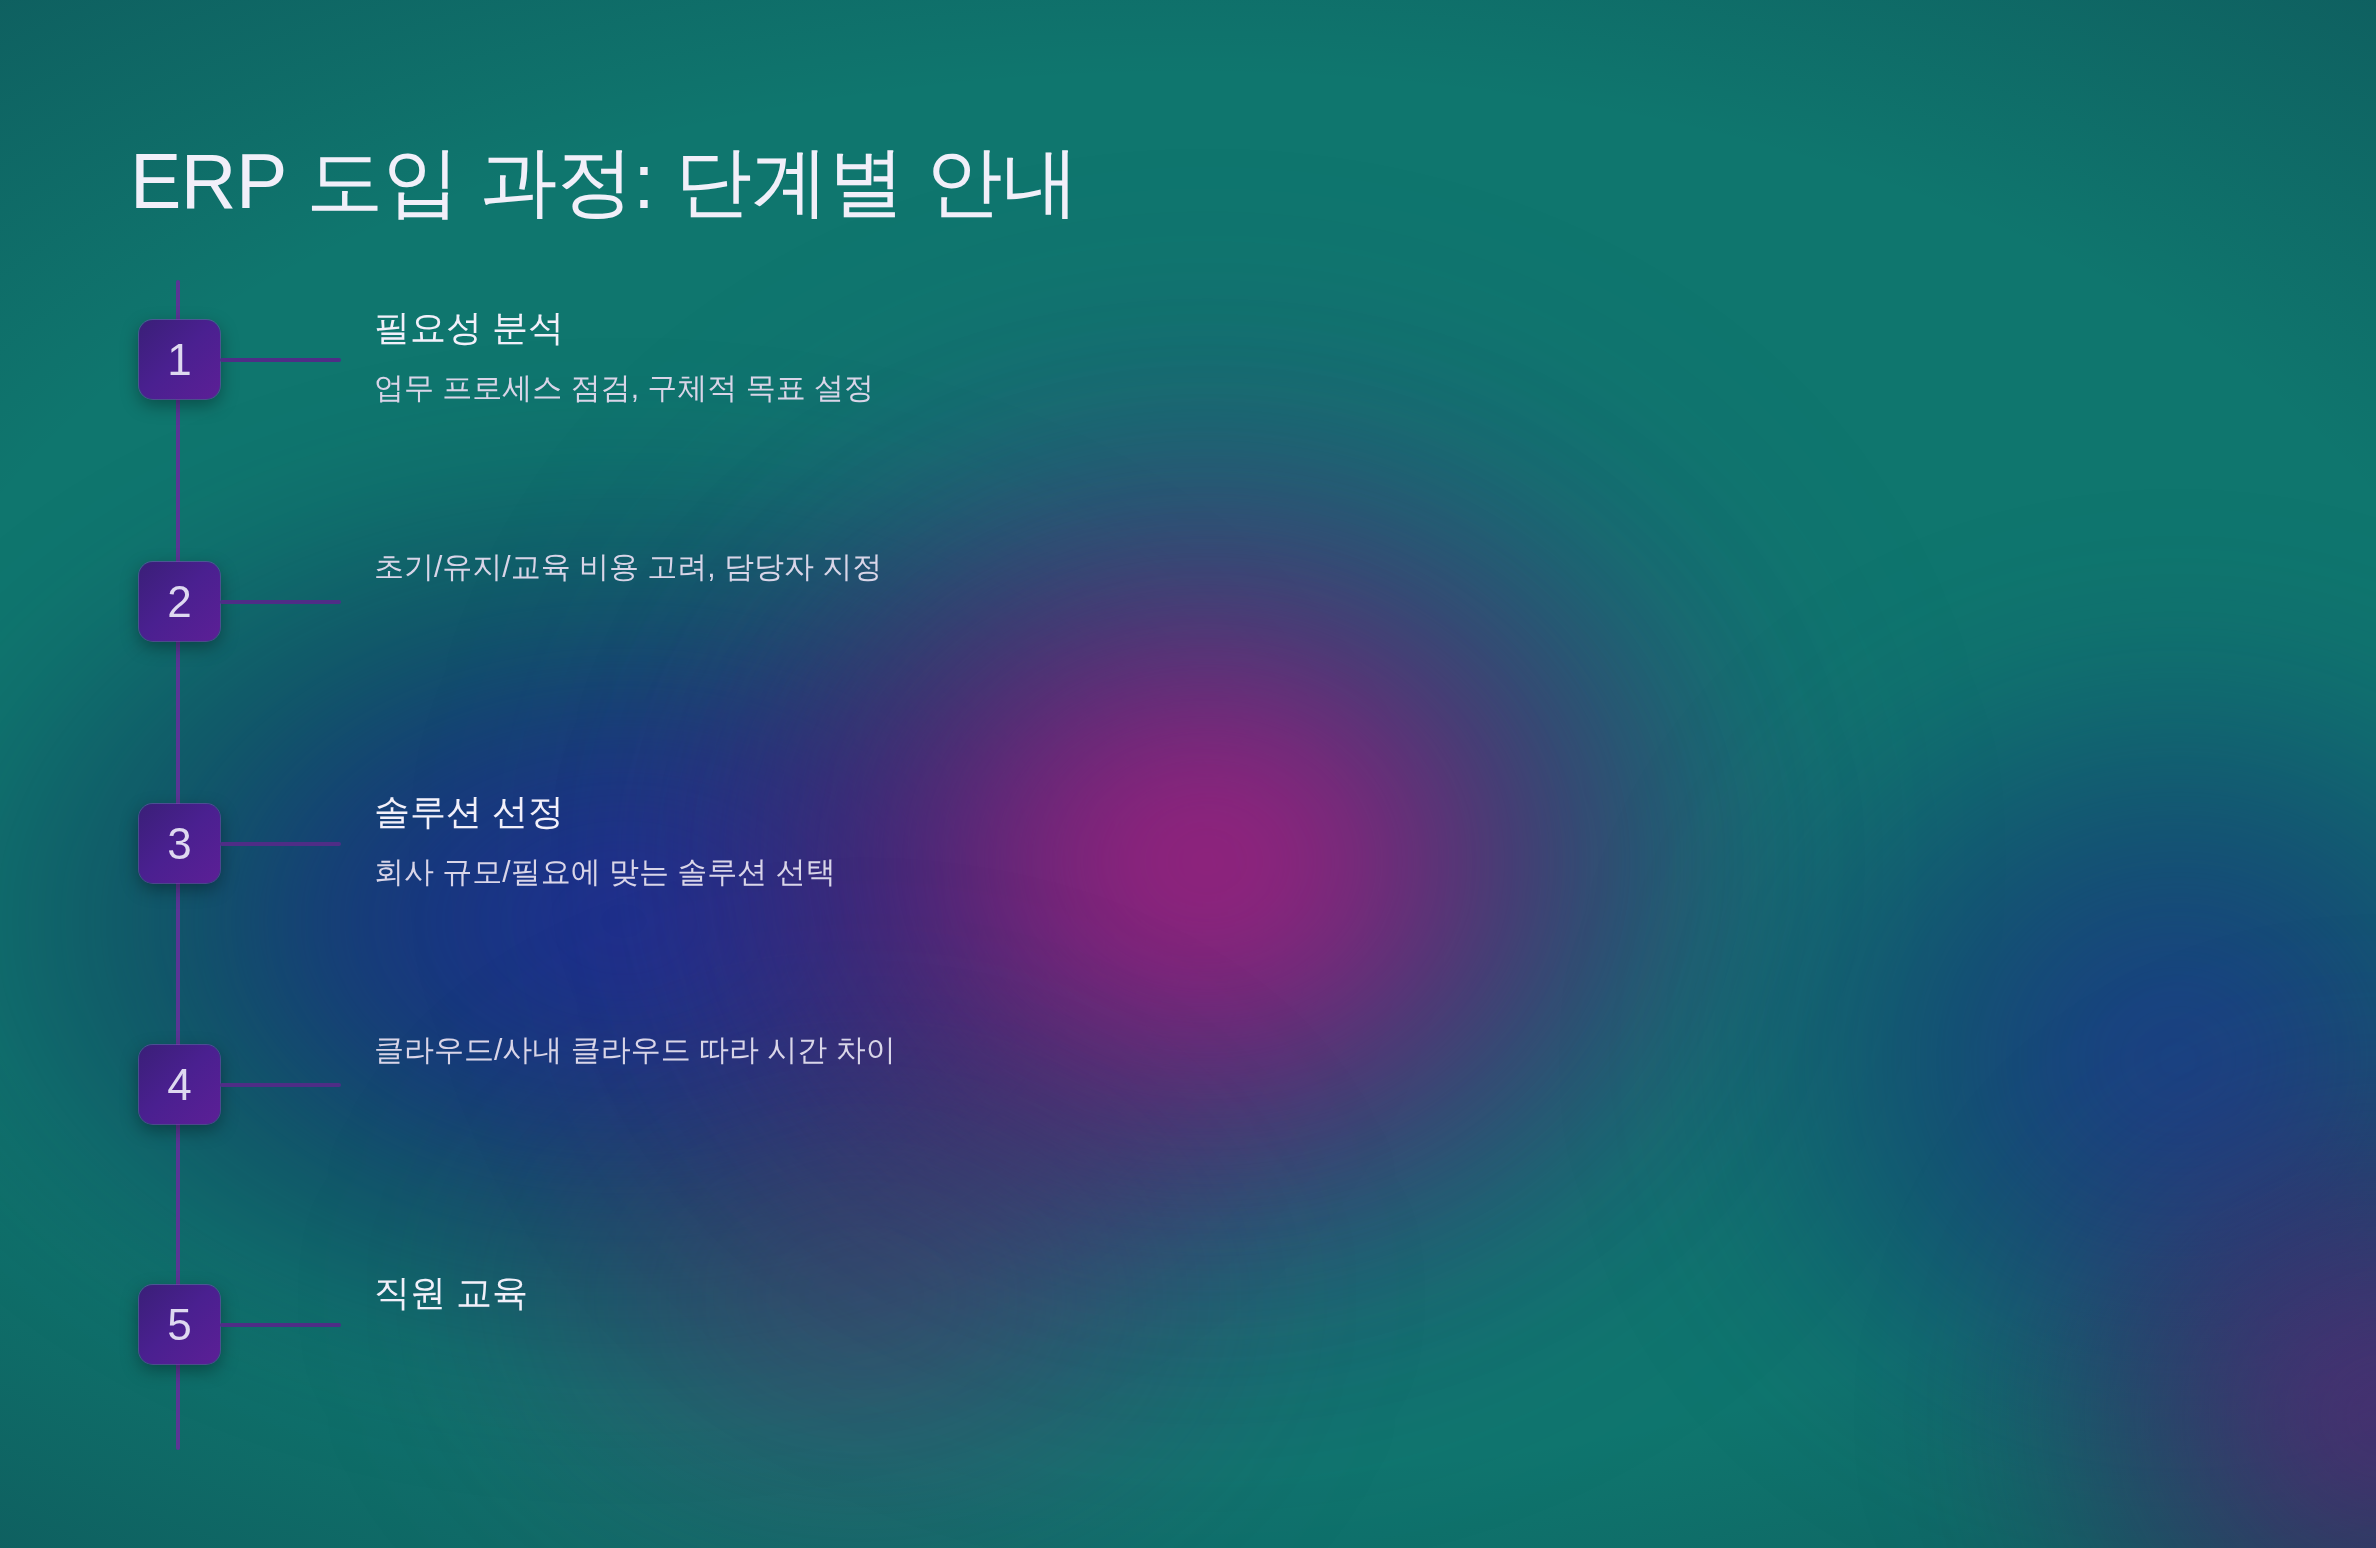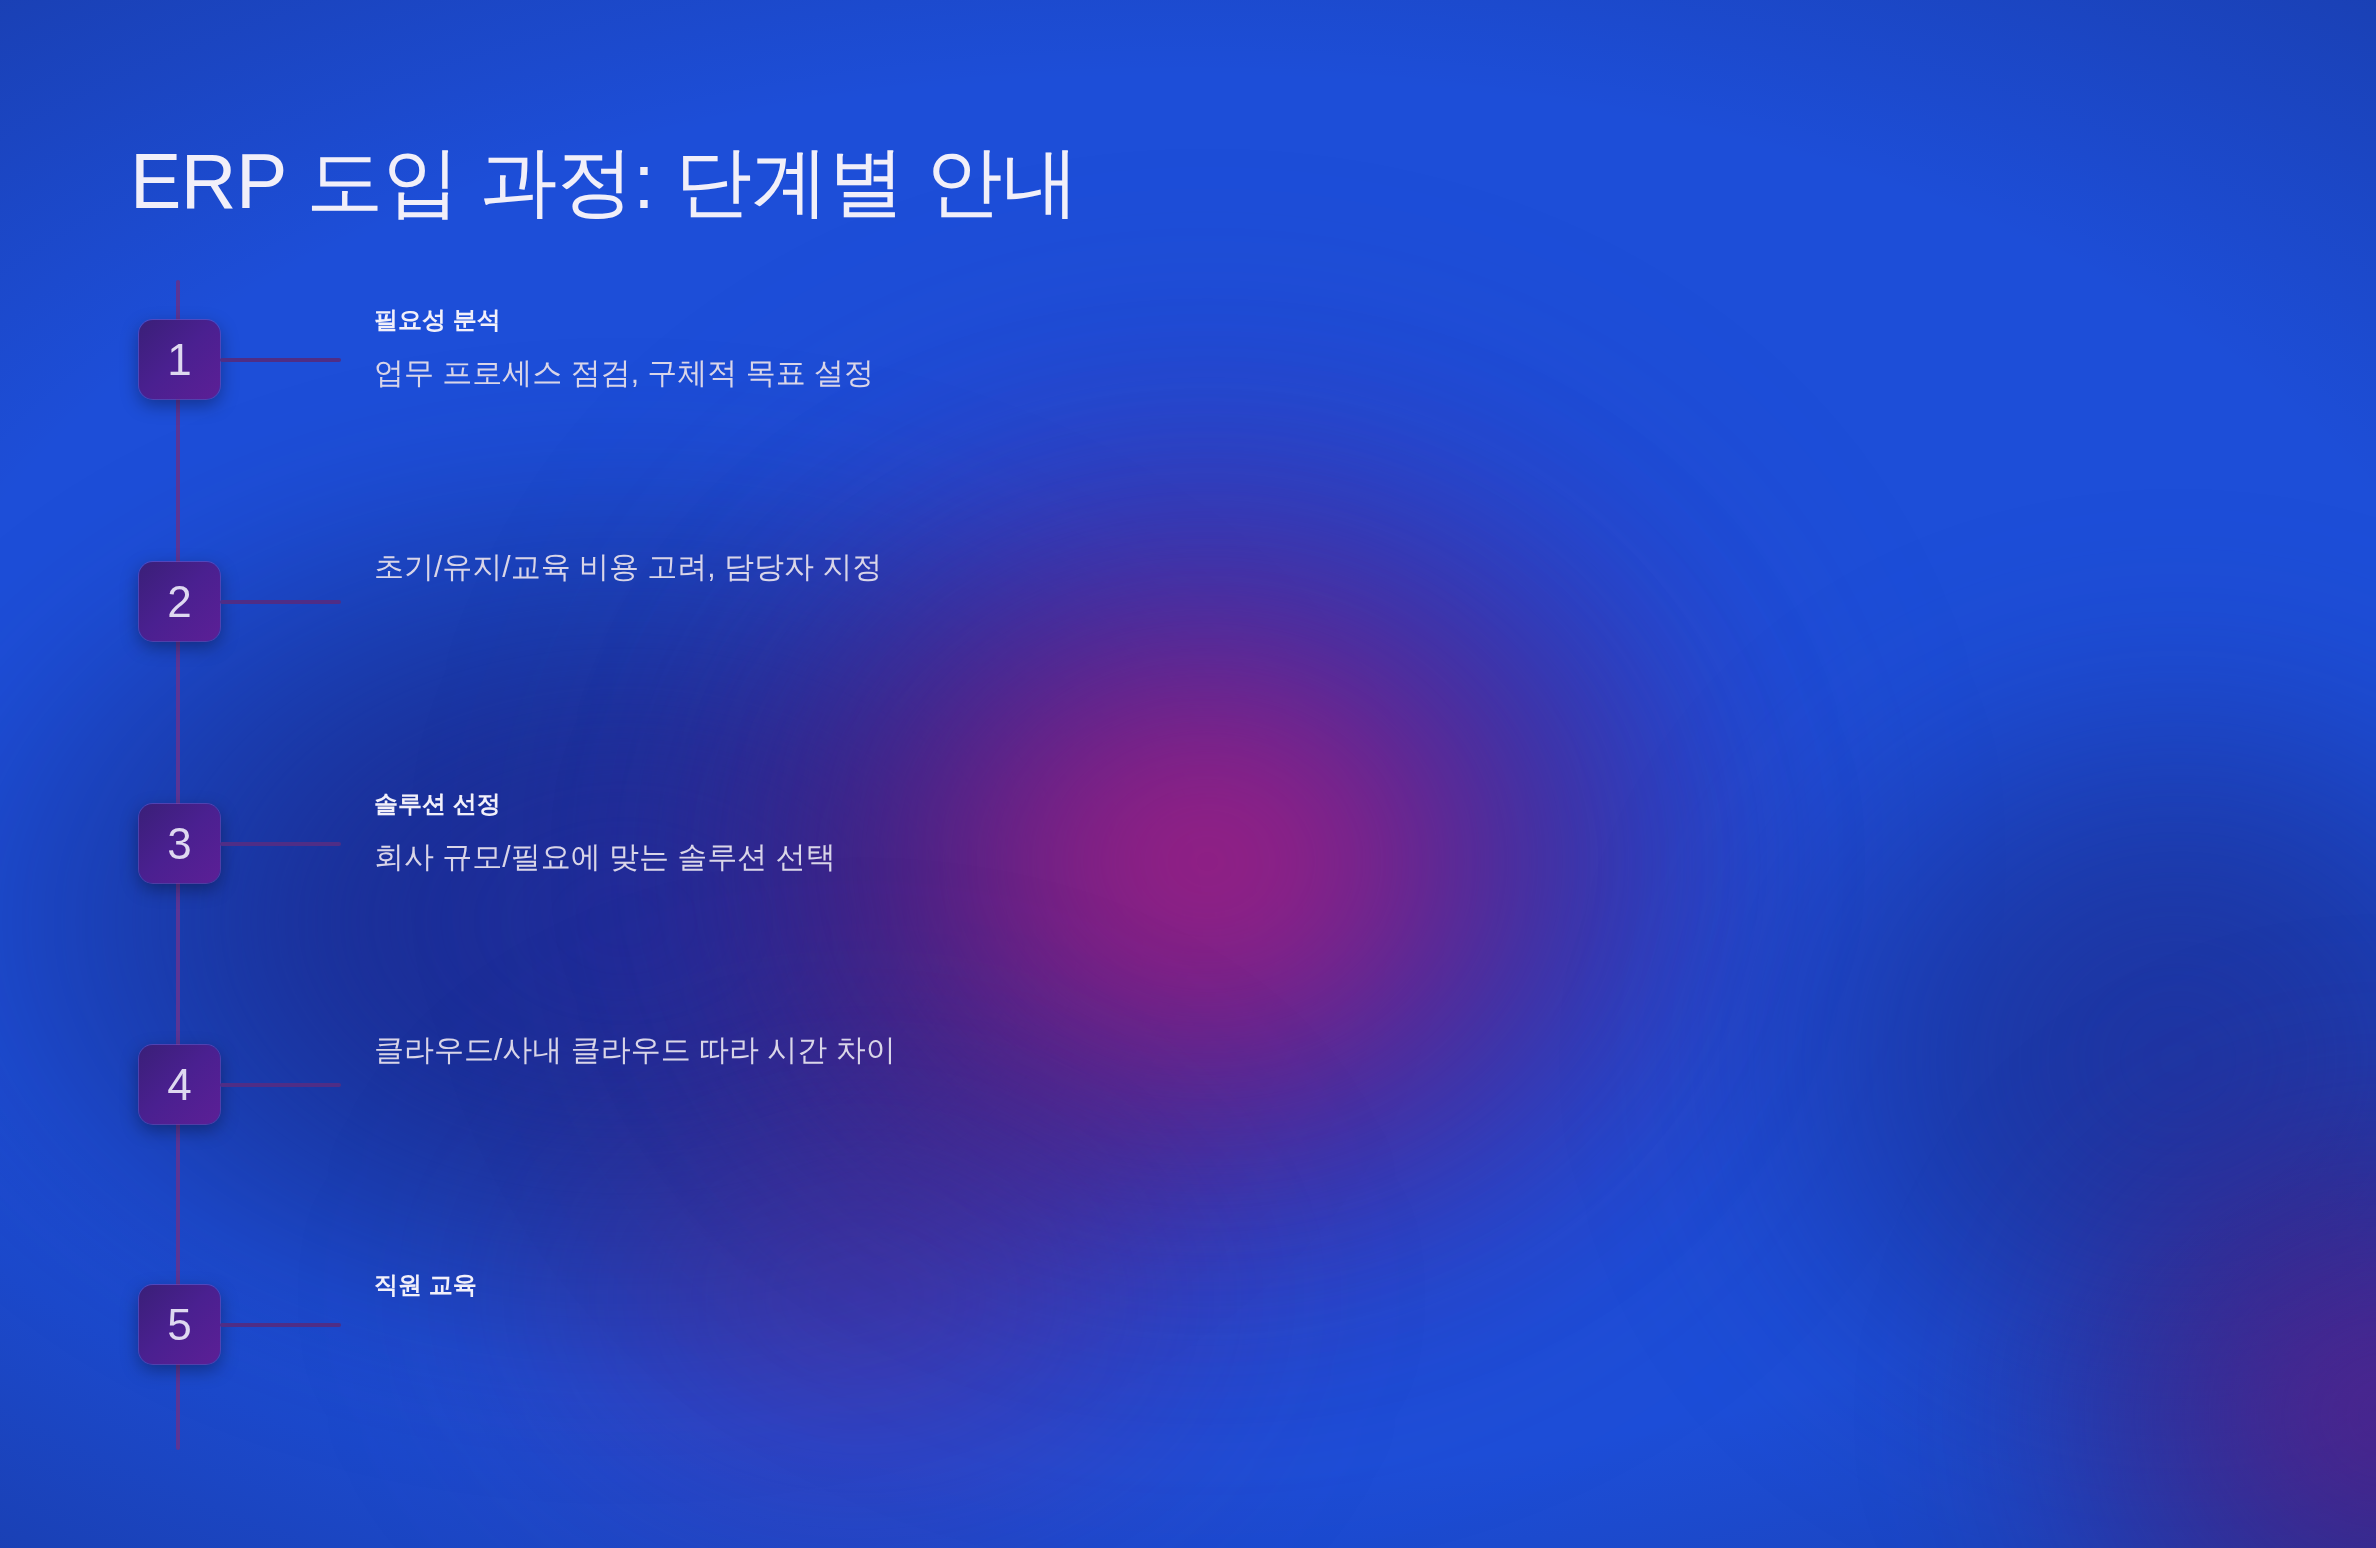--- a/index.html
+++ b/index.html
@@ -13,21 +13,21 @@
     overflow: hidden;
     font-family: "Liberation Sans", "DejaVu Sans", sans-serif;
     background: #0d0a2a;
   }
 
   #slide {
     position: relative;
     width: 2376px;
     height: 1548px;
     overflow: hidden;
-    background: #1d4ed8;
+    background: #0f766e;
   }
 
   
   .bg-layer {
     position: absolute;
     inset: 0;
     pointer-events: none;
   }
 
   .glow {
@@ -198,22 +198,22 @@
   }
 
   .step-text {
     position: absolute;
     left: 374px;
     top: -55px;
     width: 1188px;
   }
 
   .step-title {
-    font-size: 24px;
-    font-weight: 700;
+    font-size: 36px;
+    font-weight: 400;
     color: #f2f0fa;
     line-height: 1.25;
     margin: 0 0 18px 0;
     white-space: nowrap;
   }
 
   .step-desc {
     font-size: 30px;
     font-weight: 400;
     color: #d9d5e8;

